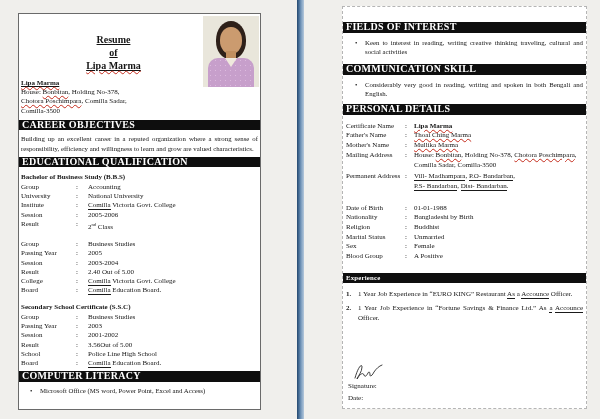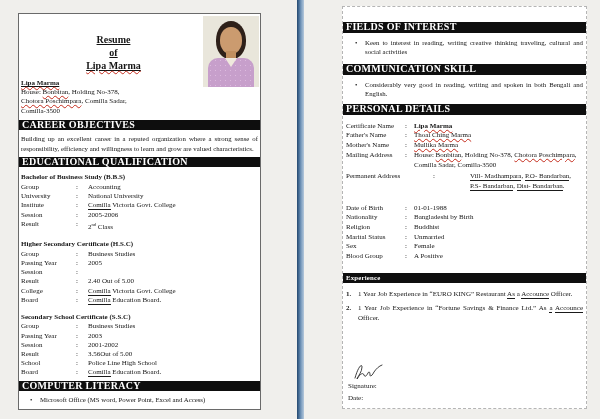--- a/index.html
+++ b/index.html
@@ -50,21 +50,21 @@
   .edu-head { font-weight:bold; line-height:9.5px; }
   .row { display:flex; line-height:9.2px; }
   .page-left .lbl { width:55px; flex:none; }
   .page-left .col { width:12px; flex:none; }
   .page-left .val { flex:1; }
 
   .page-right .row { line-height:9.7px; }
   .page-right .lbl { min-width:59px; flex:none; }
   .page-right .col { width:9px; flex:none; }
   .page-right .val { flex:1; }
-  .pd-gap2 { margin-top:2px;gap:28px; } .pd-gap1 { margin-top:12px; }
+  .pd-gap2 { margin-top:2px; } .pd-gap1 { margin-top:12px; }
 
   .b-para { display:flex; font-size:6.8px; line-height:9.8px; }
   .b-para .blt { width:10px; margin-left:9px; flex:none; text-align:left; }
   .b-para .btxt { flex:1; }
 
   .exp-item { display:flex; line-height:9.8px; }
   .exp-item .num { width:12px; flex:none; font-weight:bold; }
   .exp-item .etxt { flex:1; }
 
   .seg-w  { text-decoration:underline; text-decoration-style:wavy; text-decoration-color:#c42b1c; text-decoration-thickness:1px; text-underline-offset:1px; }
@@ -132,34 +132,34 @@
         <span class="val"><span>2005-2006</span></span>
       </div>
     <div class="row">
         <span class="lbl">Result</span>
         <span class="col">:</span>
         <span class="val"><span>2</span><span class="seg-sup">nd</span><span> Class</span></span>
       </div>
   </div>
 
   <div class="edu-block gap">
-    <div class="edu-head">Higher Secondary Certificate (H.S.C)</div>
     <div class="row">
         <span class="lbl">Group</span>
         <span class="col">:</span>
         <span class="val"><span>Business Studies</span></span>
       </div>
     <div class="row">
         <span class="lbl">Passing Year</span>
         <span class="col">:</span>
         <span class="val"><span>2005</span></span>
       </div>
     <div class="row">
         <span class="lbl">Session</span>
         <span class="col">:</span>
+        <span class="val"><span>2003-2004</span></span>
       </div>
     <div class="row">
         <span class="lbl">Result</span>
         <span class="col">:</span>
         <span class="val"><span>2.40 Out of 5.00</span></span>
       </div>
     <div class="row">
         <span class="lbl">College</span>
         <span class="col">:</span>
         <span class="val"><span class="seg-uw">Comilla</span><span> Victoria Govt. College</span></span>

